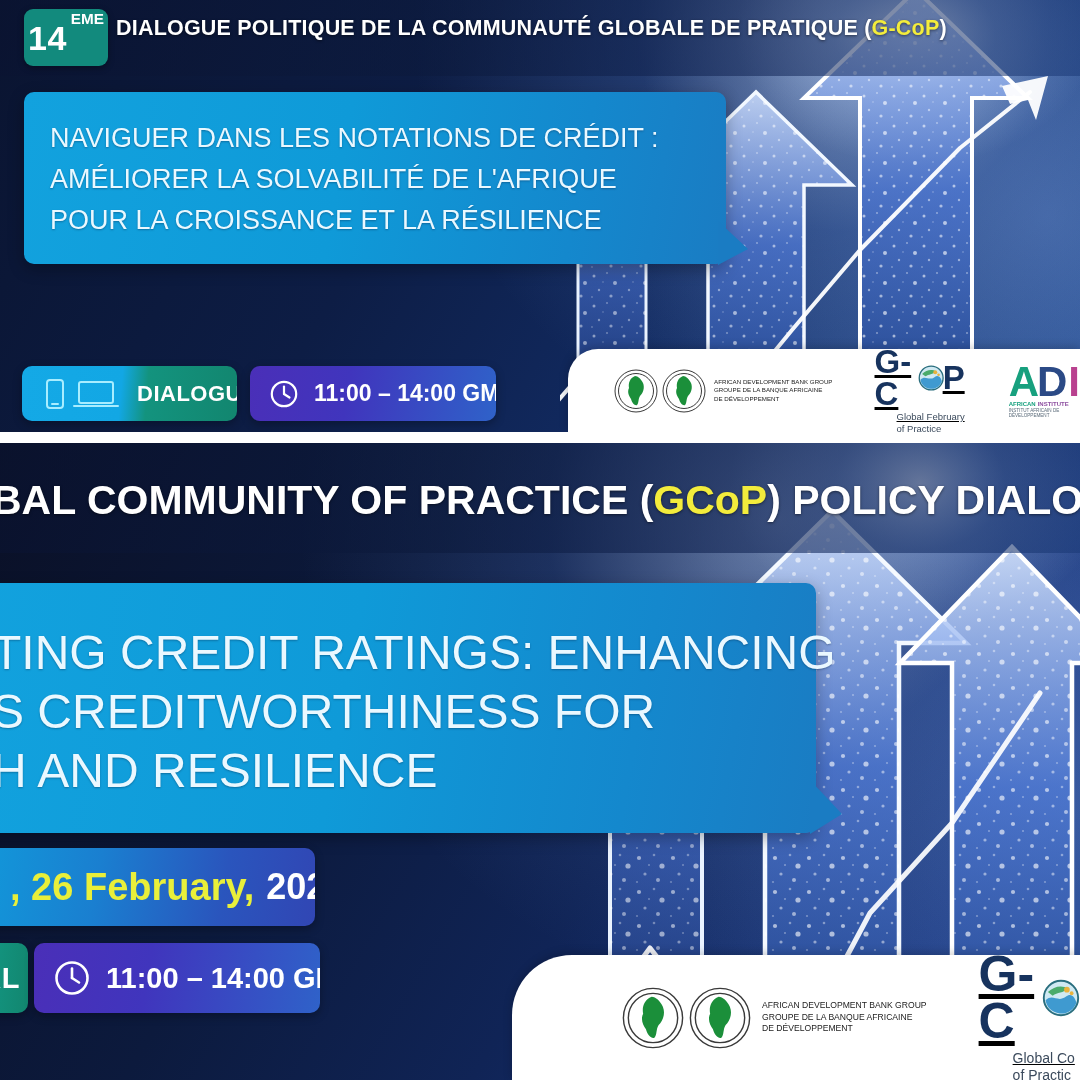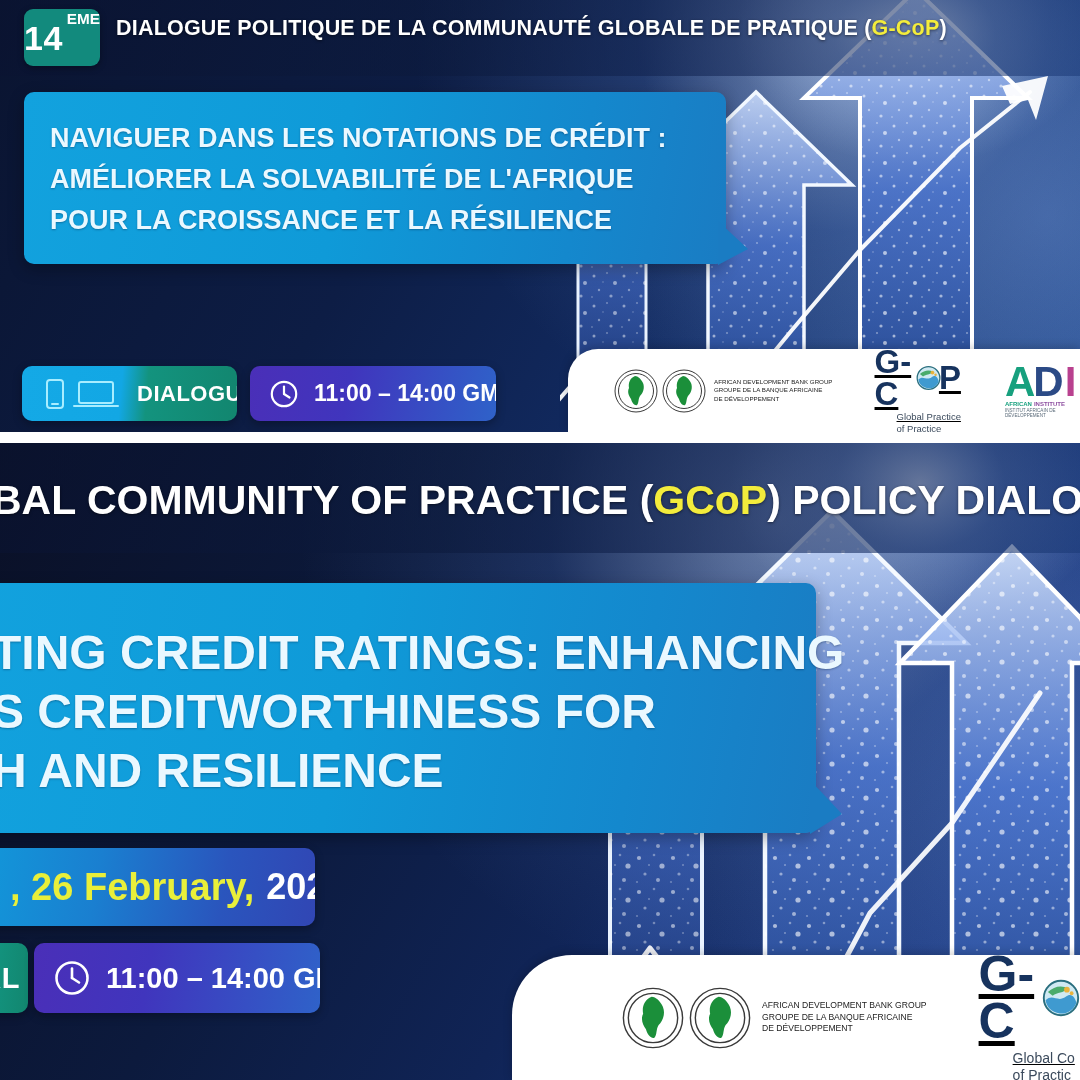--- a/index.html
+++ b/index.html
@@ -43,21 +43,21 @@
 
   .hdrtext{ position:absolute; color:#ffffff; font-weight:bold;
      letter-spacing:.2px; white-space:nowrap; text-shadow:0 1px 3px rgba(0,0,0,.5); }
   .hdrtext .hl{ color:#f3ec3c; }
 
   
   .titleblock{ position:absolute;
      background:linear-gradient(100deg,#12a2de 0%,#0f9ad8 45%,#1488cd 78%,#1a7cc3 100%);
      border-radius:10px; box-shadow:0 5px 16px rgba(0,0,0,.30); }
   .titleblock .tail{ position:absolute; }
-  .titletext{ position:absolute; color:#eaf8ff; font-weight:bold;
+  .titletext{ position:absolute; color:#eaf8ff; font-weight:normal;
      text-shadow:0 1px 2px rgba(0,30,60,.35); }
   .titletext div{ white-space:nowrap; }
 
   
   .chip{ position:absolute; border-radius:10px; display:flex; align-items:center;
      box-shadow:0 3px 10px rgba(0,0,0,.30); overflow:hidden; }
   .chip-date{ background:linear-gradient(100deg,#0fa0dd 0%,#1a7fd0 42%,#2a55bd 75%,#3146b4 100%); }
   .chip-virtual{ background:linear-gradient(95deg,#14a9e6 0%,#12a7e4 46%,#13937e 58%,#12866f 100%); }
   .chip-time{ background:linear-gradient(100deg,#4a2fb8 0%,#4035bd 40%,#2f62c9 100%); }
   .chip .lbl{ color:#ffffff; font-weight:bold; white-space:nowrap; }
@@ -141,21 +141,21 @@
           <path d="M300 432 L300 98 L244 98 L356 -10 L468 98 L412 98 L412 432 Z" fill="url(#sparks)" opacity=".68"></path>
         </g>
 
         <polyline points="-10,410 40,352 80,398 150,430 232,330 300,250 400,148 470,92" fill="none" stroke="#ffffff" stroke-width="4" stroke-linejoin="round" stroke-linecap="round" opacity=".95"></polyline>
         <path d="M442 86 L488 76 L476 120 L468 100 L450 104 Z" fill="#ffffff" opacity=".95"></path>
       </svg>
     </div>
 
     <div class="hdrstrip" style="height:76px; opacity:.55;"></div>
 
-    <div class="badge" style="left:24px; top:9px; width:76px; height:57px; font-size:34px;">
+    <div class="badge" style="left:24px; top:9px; width:84px; height:57px; font-size:34px;">
       <span class="num">14</span>
       <span class="sup">EME</span>
     </div>
 
     <div class="hdrtext" style="left:116px; top:16px; font-size:21.5px;">
       <span>DIALOGUE POLITIQUE DE LA COMMUNAUTÉ GLOBALE DE PRATIQUE (</span><span class="hl">G-CoP</span><span>)</span>
     </div>
 
     <div class="titleblock" style="left:24px; top:92px; width:702px; height:172px;">
       <svg class="tail" style="right:-22px; bottom:-1px; width:30px; height:44px;" viewBox="0 0 30 44">
@@ -222,21 +222,21 @@
             <svg width="32" height="32" viewBox="0 0 32 32" style="margin:0 -2px 0 -6px;">
               <circle cx="16" cy="16" r="14.5" fill="#cfe9f2" stroke="#2a6e7e" stroke-width="1.6"></circle>
               <path d="M3 18 C9 12 13 20 20 15 C25 11 28 16 29 20 C27 26 21 30 15 29 C8 28 4 24 3 18 Z" fill="#3f9ad0"></path>
               <path d="M5 11 C10 6 17 5 22 8 C18 12 13 11 9 14 Z" fill="#4aab6b"></path>
               <circle cx="21" cy="9" r="2.4" fill="#e9b23c"></circle>
               <circle cx="25" cy="12" r="1.6" fill="#e9b23c"></circle>
             </svg>
             <span>P</span>
           </div>
           <div class="sub" style="font-size:9.5px; margin-top:2px; margin-left:22px;">
-            <div>Global Practice</div>
+            <div>Global February</div>
             <div>of Practice</div>
           </div>
         </div>
 
         <div class="adi" style="margin-left:44px;">
           <div class="row">
             <span style="font-size:42px; font-weight:bold; color:#17a07e; line-height:.9;">A</span>
             <span style="font-size:42px; font-weight:bold; color:#2b4a86; line-height:.9; margin-left:-2px;">D</span>
             <span style="font-size:42px; font-weight:bold; color:#b9418f; line-height:.9; margin-left:1px;">I</span>
           </div>

